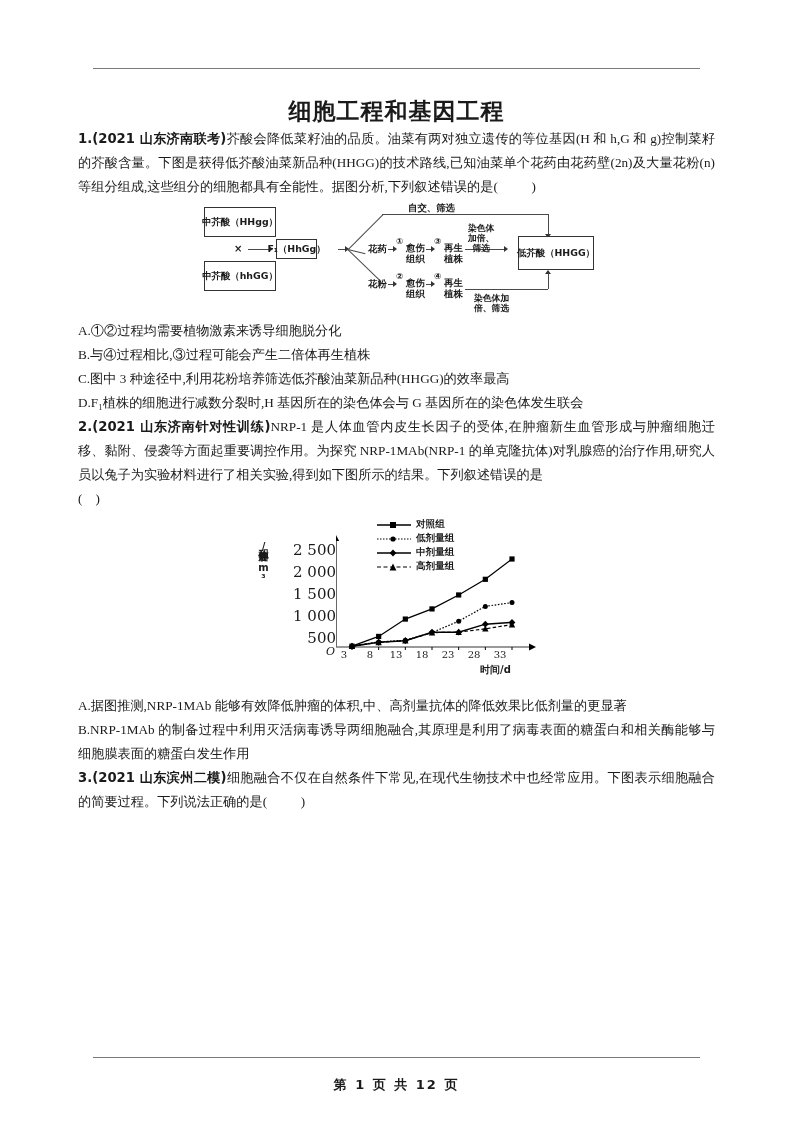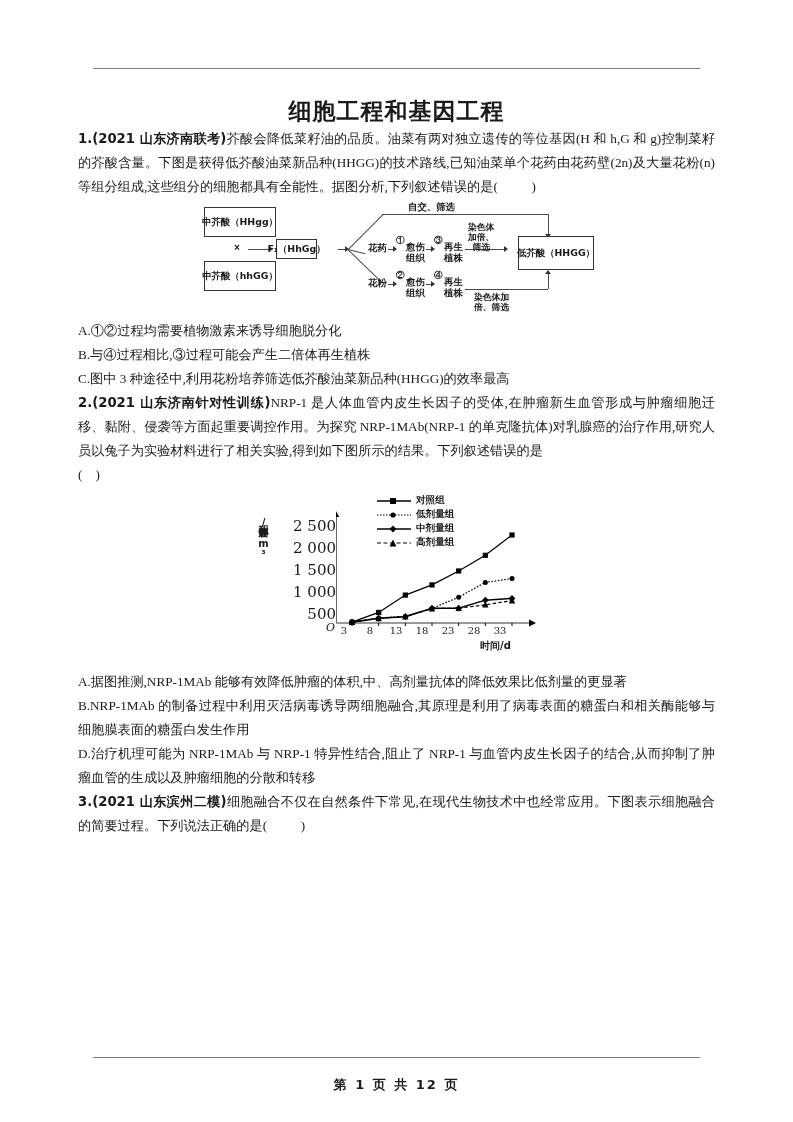--- a/index.html
+++ b/index.html
@@ -97,21 +97,20 @@
     font-weight: bold;
     background: #fff;
     white-space: nowrap;
   }
   .ftext {
     position: absolute;
     white-space: nowrap;
     font-weight: bold;
     text-align: center;
     line-height: 1.15;
-    font-family: Liberation Mono, monospace;
   }
   .fline {
     position: absolute;
     background: #4a4a4a;
   }
   .fh { height: 1px; }
   .fv { width: 1px; }
   .arrow-r {
     position: absolute;
     width: 0; height: 0;
@@ -321,20 +320,21 @@
         <div>低芥酸</div>
         <div>（HHGG）</div>
       </div>
 
     </div>
   </div>
 
   <p class="opt">A.①②过程均需要植物激素来诱导细胞脱分化</p>
   <p class="opt">B.与④过程相比,③过程可能会产生二倍体再生植株</p>
   <p class="opt">C.图中 3 种途径中,利用花粉培养筛选低芥酸油菜新品种(HHGG)的效率最高</p>
+  <p class="opt">D.F₁植株的细胞进行减数分裂时,H 基因所在的染色体会与 G 基因所在的染色体发生联会</p>
 
   <p class="qtext"><span class="qnum">2.</span><span class="src">(2021 山东济南针对性训练)</span><span>NRP-1 是人体血管内皮生长因子的受体,在肿瘤新生血管形成与肿瘤细胞迁移、黏附、侵袭等方面起重要调控作用。为探究 NRP-1MAb(NRP-1 的单克隆抗体)对乳腺癌的治疗作用,研究人员以兔子为实验材料进行了相关实验,得到如下图所示的结果。下列叙述错误的是</span><br><span>(　)</span></p>
 
   <div class="chart-wrap">
     <div class="chart">
 
       <div class="ylabel">肿瘤体积/cm³</div>
 
       <div class="ytick" style="top:24px; width:64px; left:14px;">2 500</div>
       <div class="ytick" style="top:46px; width:64px; left:14px;">2 000</div>
@@ -433,20 +433,19 @@
       <div class="xtick" style="left:206px; top:132px;">28</div>
       <div class="xtick" style="left:232px; top:132px;">33</div>
 
       <div class="xlabel" style="left:222px; top:146px;">时间/d</div>
 
     </div>
   </div>
 
   <p class="opt">A.据图推测,NRP-1MAb 能够有效降低肿瘤的体积,中、高剂量抗体的降低效果比低剂量的更显著</p>
   <p class="opt">B.NRP-1MAb 的制备过程中利用灭活病毒诱导两细胞融合,其原理是利用了病毒表面的糖蛋白和相关酶能够与细胞膜表面的糖蛋白发生作用</p>
-  <p class="opt">D.治疗机理可能为 NRP-1MAb 与 NRP-1 特异性结合,阻止了 NRP-1 与血管内皮生长因子的结合,从而抑制了肿瘤血管的生成以及肿瘤细胞的分散和转移</p>
 
   <p class="qtext"><span class="qnum">3.</span><span class="src">(2021 山东滨州二模)</span><span>细胞融合不仅在自然条件下常见,在现代生物技术中也经常应用。下图表示细胞融合的简要过程。下列说法正确的是(</span><span class="blank-paren">&nbsp;&nbsp;&nbsp;</span><span>)</span></p>
 
   <div class="footer-rule"></div>
   <div class="footer">第 1 页 共 12 页</div>
 
 </div>
 
 </body></html>

